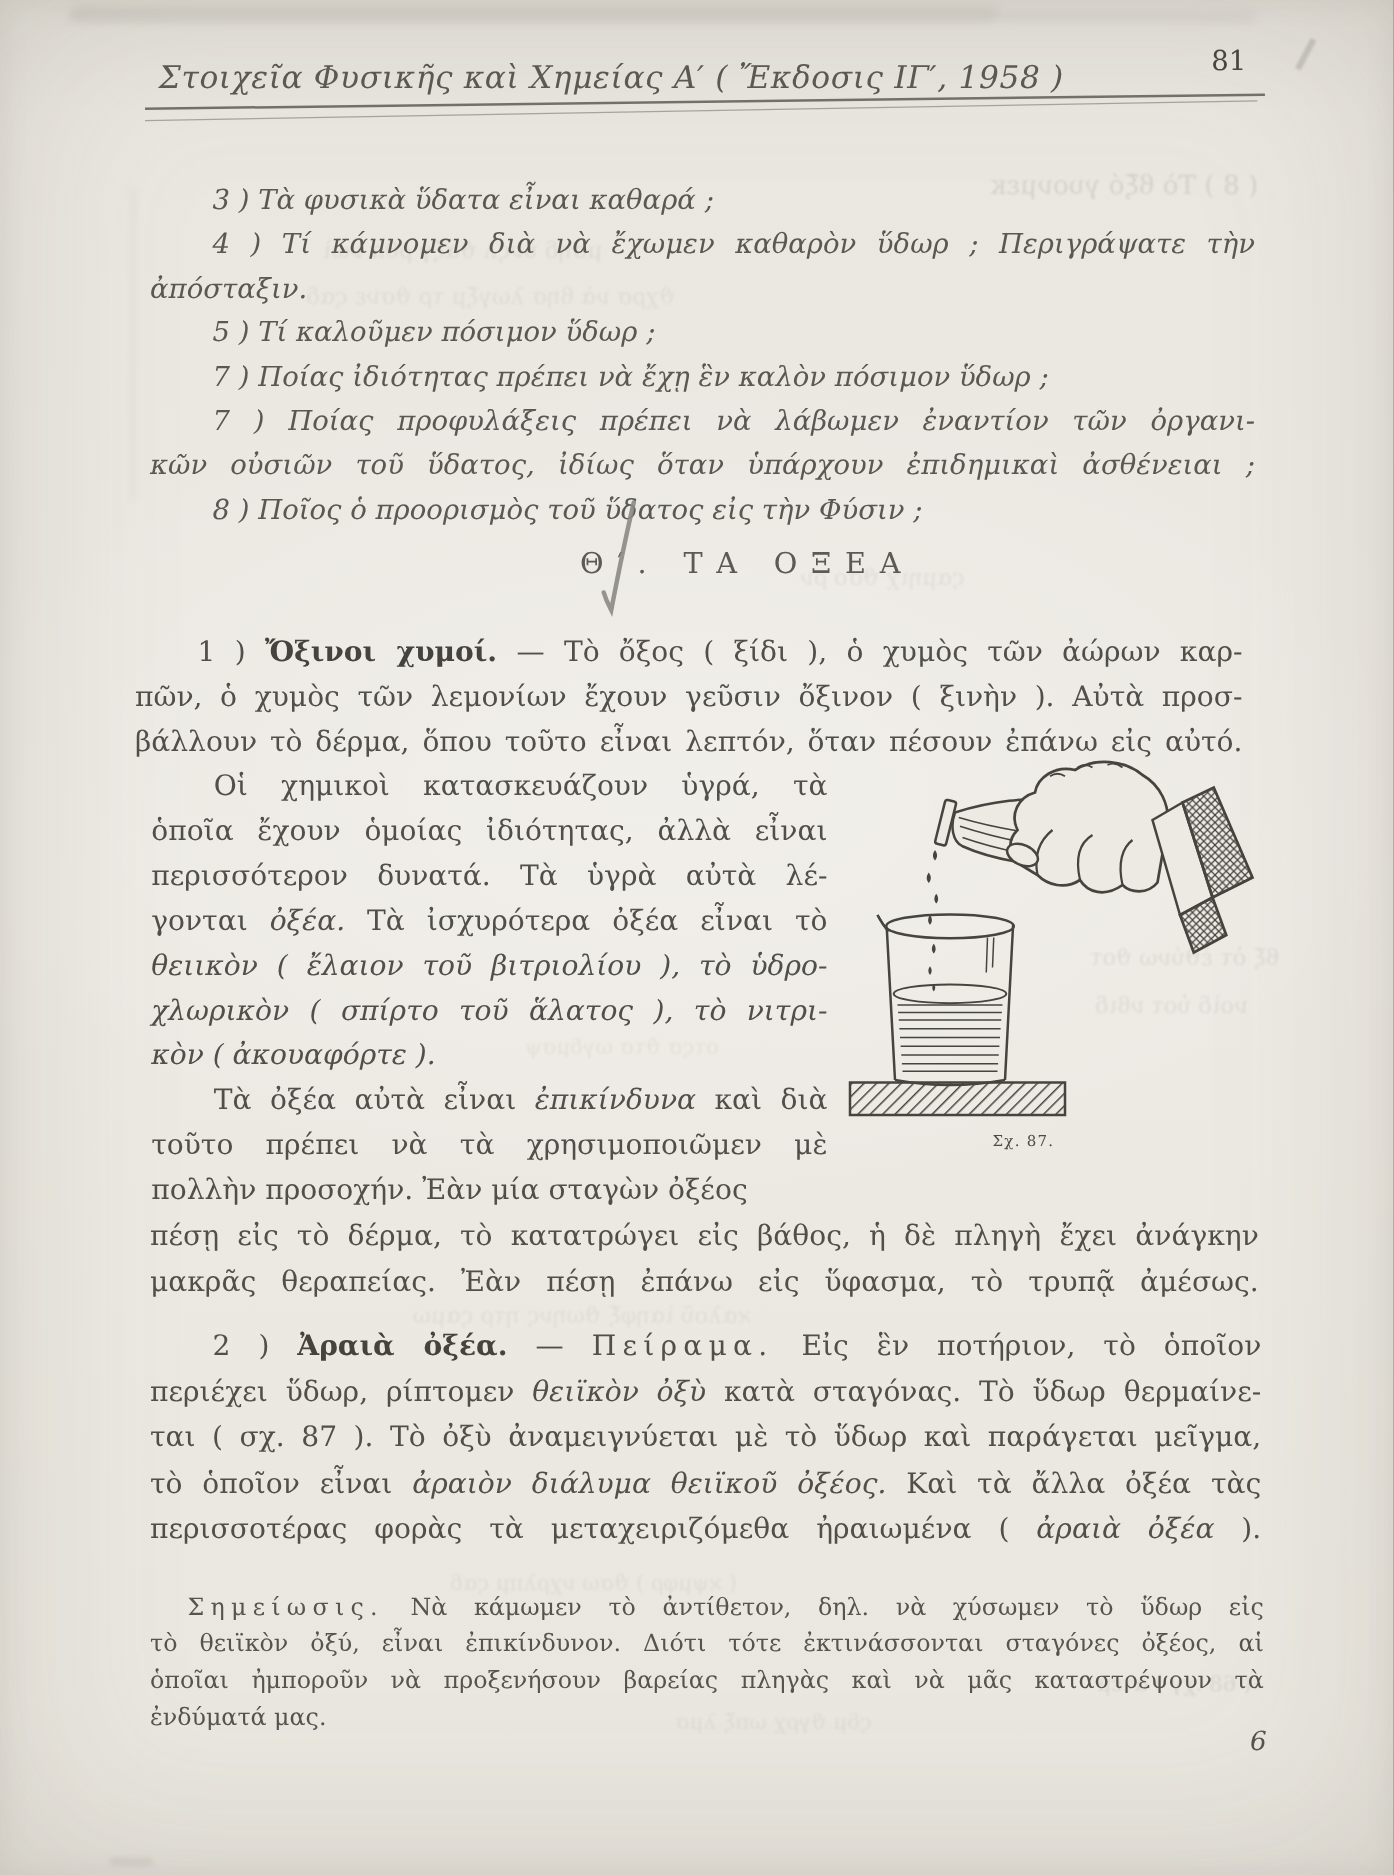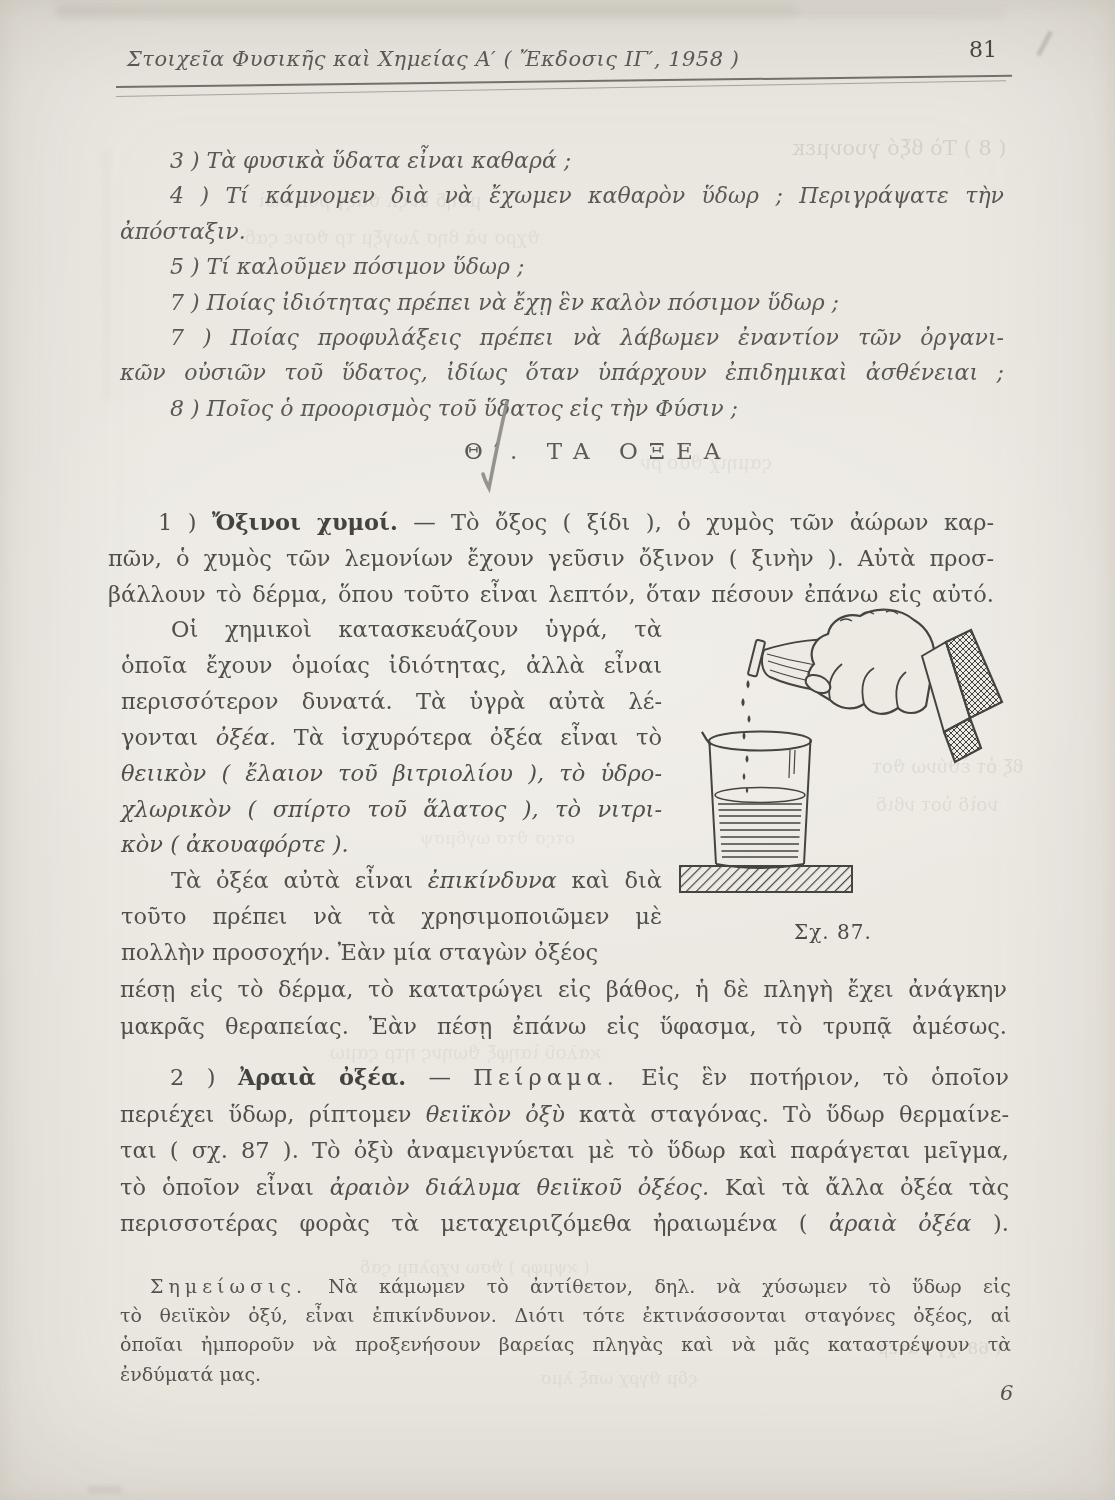--- a/index.html
+++ b/index.html
@@ -11,21 +11,21 @@
       linear-gradient(180deg,#e5e2db 0%, #eae7e1 6%, #edeae4 50%, #eae7e0 92%, #e7e4dd 100%);
     font-family:"DejaVu Serif","Liberation Serif",serif;
     color:#514f4a;
   }
   .page::after{
     content:"";position:absolute;inset:0;pointer-events:none;
     box-shadow:inset 0 0 150px rgba(104,95,78,.17), inset 0 0 24px rgba(104,95,78,.10);
   }
   .abs{position:absolute;}
   
-  .header-title{left:127px;top:47px;font-style:italic;font-size:21px;color:#5b5954;letter-spacing:.5px;}
+  .header-title{left:127px;top:47px;font-style:italic;font-size:25px;color:#5b5954;letter-spacing:.5px;}
   .page-number{left:969px;top:37px;font-size:22px;color:#47453f;}
   .rule{background:#57544e;transform-origin:left center;}
   .rule.r1{left:116px;top:86px;width:896px;height:2.4px;transform:rotate(-0.72deg);opacity:.8;}
   .rule.r2{left:116px;top:96px;width:890px;height:1.3px;transform:rotate(-1.02deg);opacity:.45;}
   
   .tblock{line-height:36px;font-size:22.5px;}
   .questions{left:120px;top:122px;width:884px;font-style:italic;line-height:35.4px;font-size:22px;color:#5a5852;margin-top:21px;}
   .para1{left:108px;top:504px;width:886px;}
   .leftcol{left:121px;top:612px;width:541px;line-height:35.9px;}
   .contpara{left:120px;top:971px;width:887px;line-height:36.6px;}
@@ -36,21 +36,21 @@
   .line.ind{text-indent:50px;}
   .footnote .line.ind{text-indent:30px;}
   .it{font-style:italic;}
   .bd{font-weight:bold;color:#45433e;}
   .lsp{letter-spacing:5px;}
   
   .section-heading{left:464px;top:438px;font-size:23px;letter-spacing:11px;color:#5c5a55;text-align:center;}
   .check-svg{left:480px;top:398px;}
   
   .figure{left:672px;top:598px;width:345px;height:345px;}
-  .figure-caption{position:absolute;left:122px;top:322px;font-size:20px;color:#4d4b46;letter-spacing:1px;}
+  .figure-caption{position:absolute;left:122px;top:308px;font-size:12px;color:#4d4b46;letter-spacing:1px;}
   .sig-mark{left:1000px;top:1381px;font-style:italic;font-size:21px;color:#55534d;}
   
   .bleed{position:absolute;transform:scaleX(-1);filter:blur(.7px);color:#827d72;white-space:nowrap;pointer-events:none;}
   .smudge{position:absolute;pointer-events:none;background:#8d897f;}
   .sm1{left:55px;top:5px;width:745px;height:13px;opacity:.17;filter:blur(4px);border-radius:8px;}
   .sm2{left:800px;top:9px;width:205px;height:9px;opacity:.10;filter:blur(4px);border-radius:8px;}
   .sm3{left:1042px;top:30px;width:5px;height:27px;opacity:.28;filter:blur(1px);transform:rotate(28deg);background:#7d7a72;}
   .sm4{left:103px;top:150px;width:7px;height:250px;opacity:.05;filter:blur(3px);}
   .sm5{left:88px;top:1486px;width:34px;height:7px;opacity:.14;filter:blur(2px);}
 </style>

